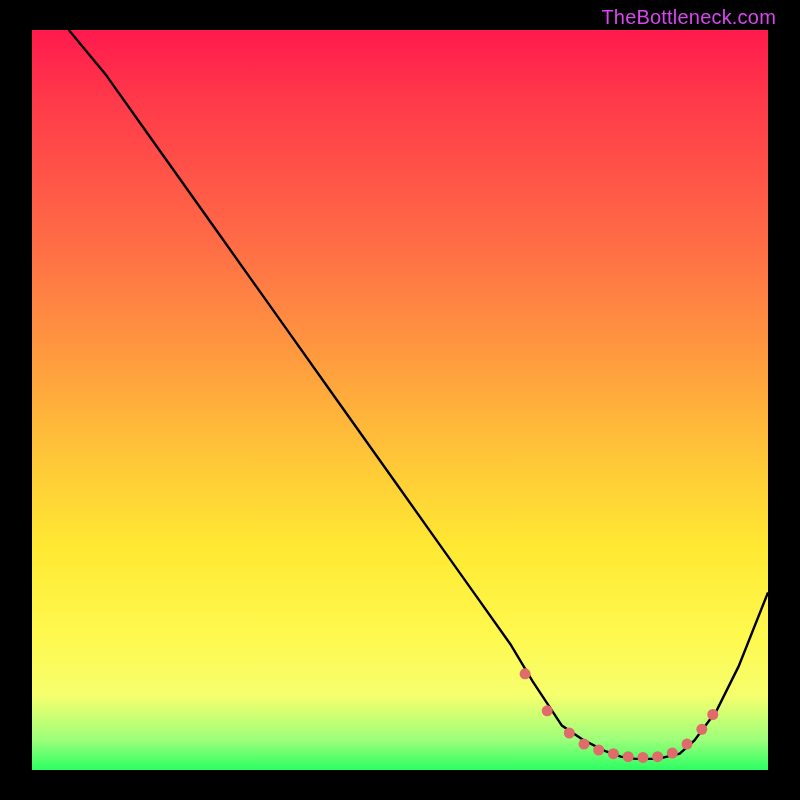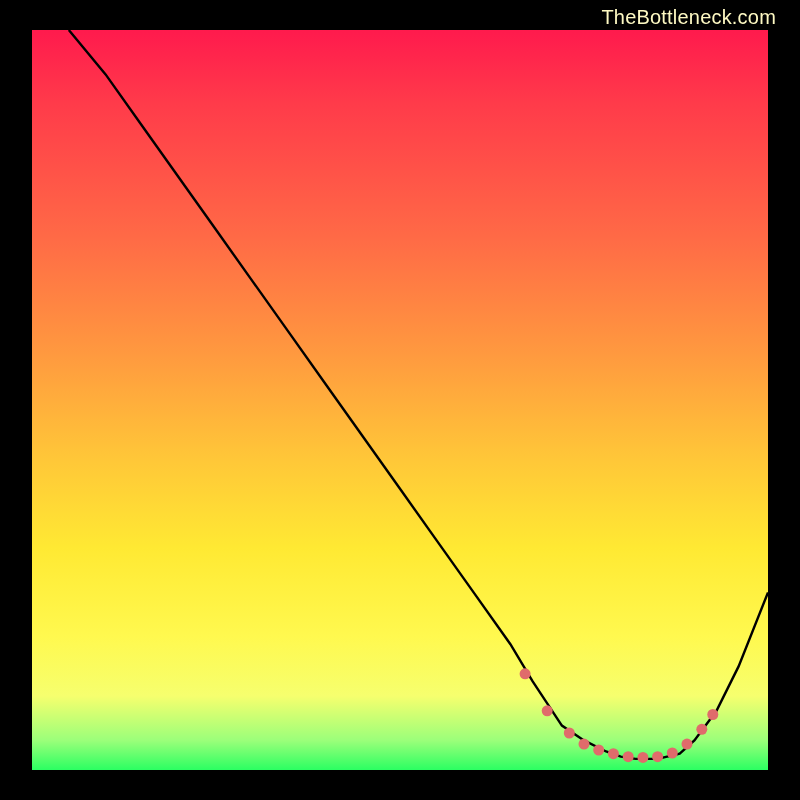--- a/index.html
+++ b/index.html
@@ -37,21 +37,21 @@
       #fff94f 82%,
       #f6ff6e 90%,
       #9bff7a 96%,
       #2bff62 100%
     );
   }
   .watermark {
     position: absolute;
     top: 6px;
     right: 24px;
-    color: #fef9c3;
+    color: #d946ef;
     font-size: 20px;
     font-weight: 500;
     letter-spacing: 0.2px;
   }
   svg.curve {
     position: absolute;
     left: 0;
     top: 0;
     width: 736px;
     height: 740px;

